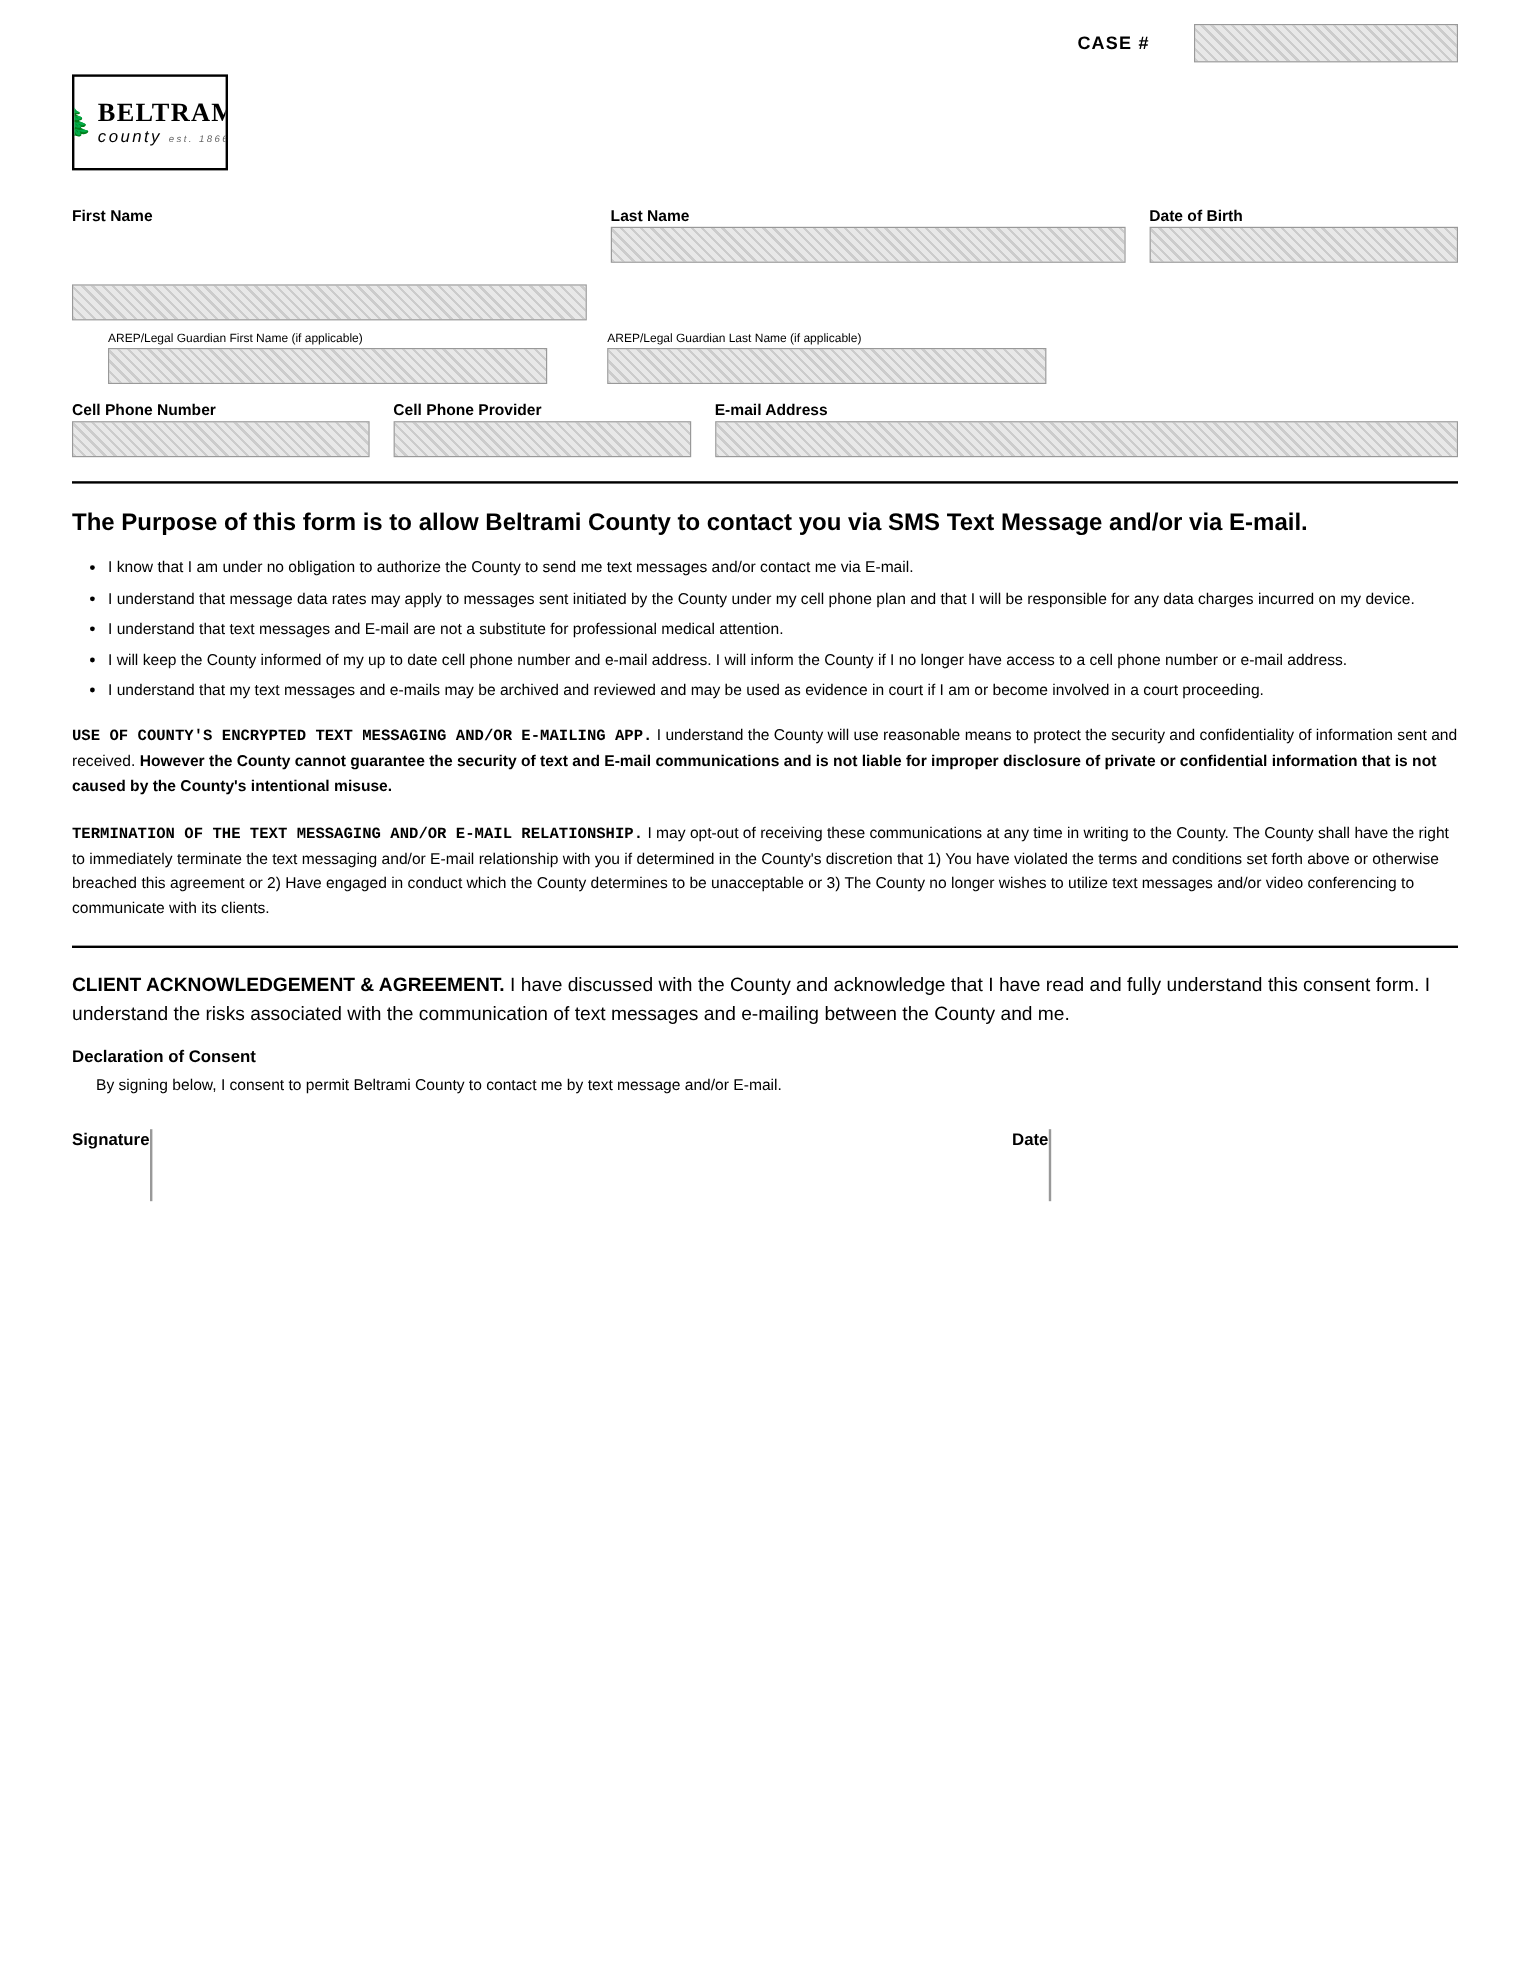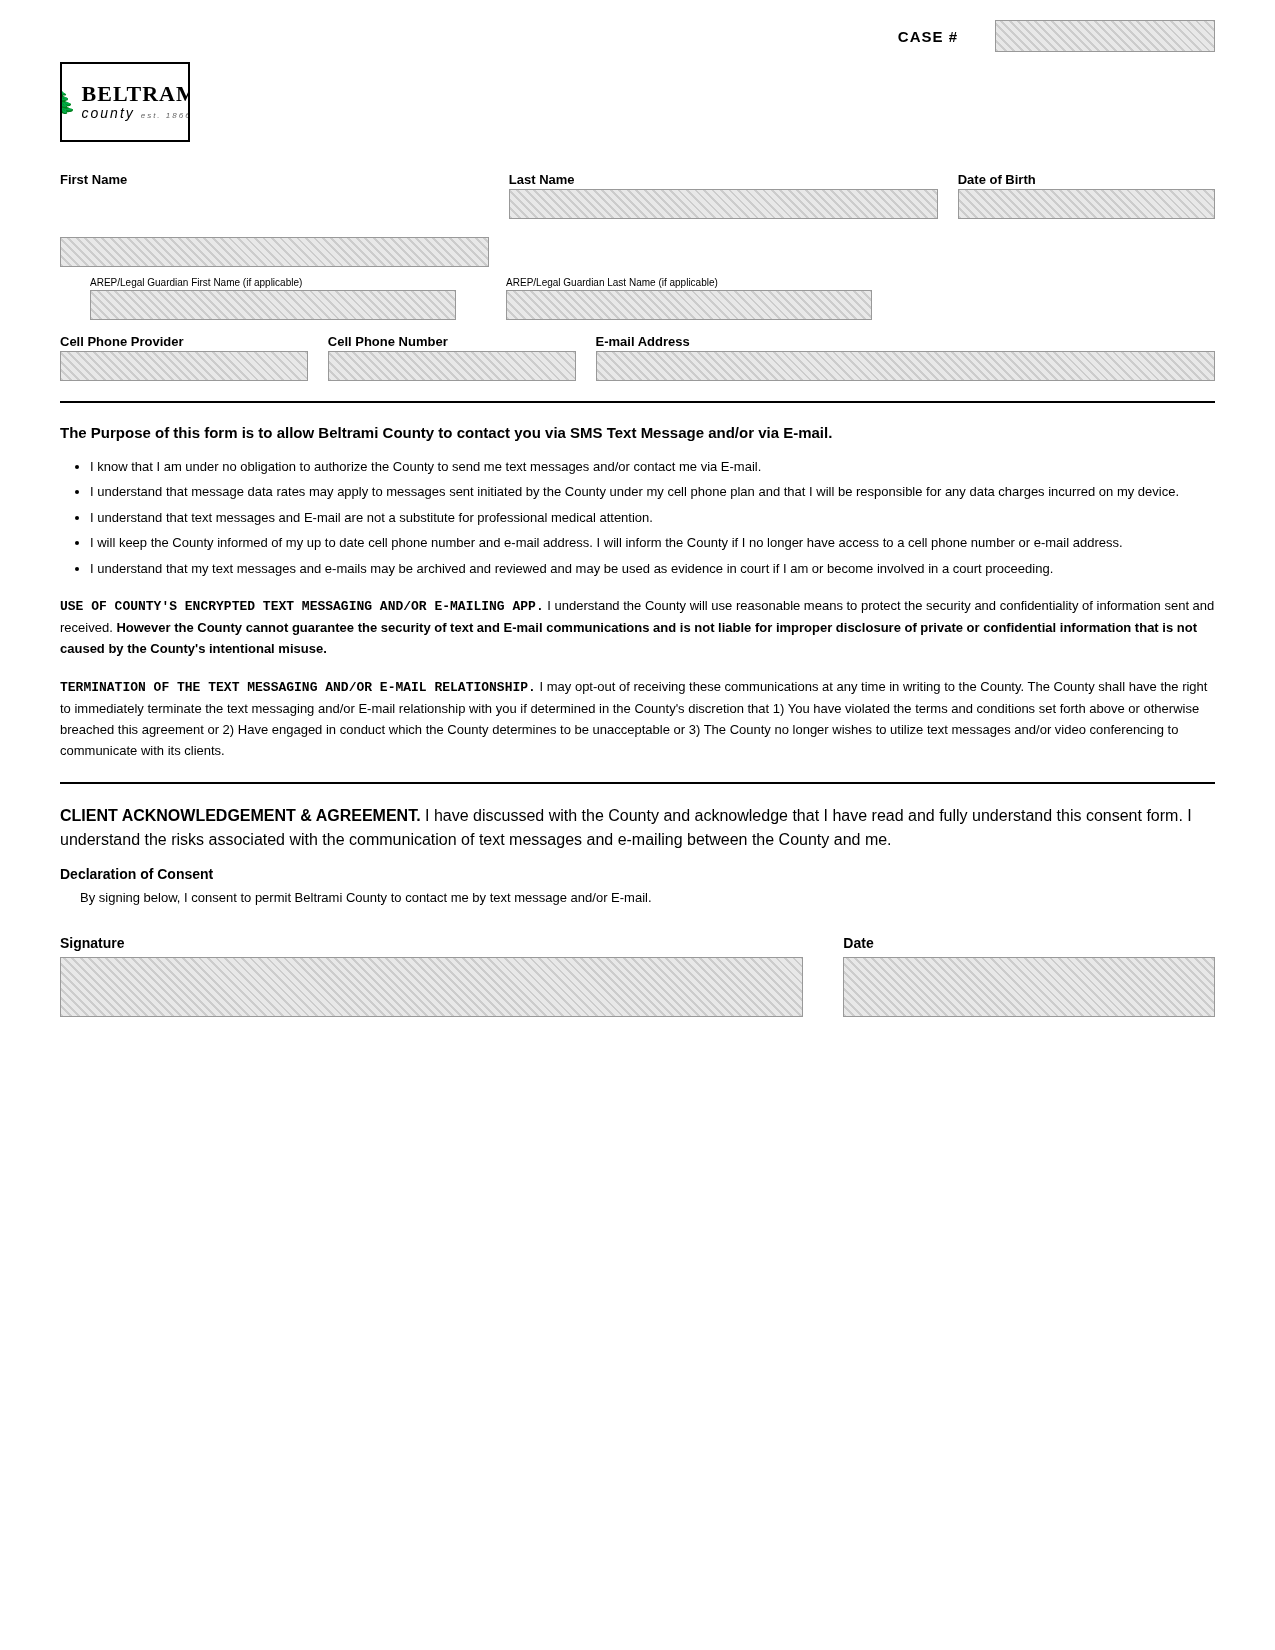--- a/index.html
+++ b/index.html
@@ -166,21 +166,21 @@
 
     
     .divider {
       border: none;
       border-top: 2px solid #000;
       margin: 20px 0;
     }
 
     
     .purpose-heading {
-      font-size: 15px;
+      font-size: 20px;
       font-weight: bold;
       margin-bottom: 14px;
       line-height: 1.3;
     }
 
     .bullet-list {
       list-style: disc;
       padding-left: 30px;
       margin-bottom: 18px;
     }
@@ -223,21 +223,21 @@
     }
 
     .signature-row {
       display: flex;
       gap: 40px;
       align-items: flex-start;
     }
 
     .sig-group {
       display: flex;
-      flex-direction: column;
+      flex-direction: row;
     }
 
     .sig-group.sig-large {
       flex: 2;
     }
     .sig-group.sig-small {
       flex: 1;
     }
 
     .sig-label {
@@ -310,25 +310,25 @@
       <div class="field-input"></div>
     </div>
     <div class="field-group" style="flex:0.8">
       <span class="field-sublabel">&nbsp;</span>
       <div style="height:30px;"></div>
     </div>
   </div>
 
   <div class="contact-row">
     <div class="field-group">
+      <span class="field-label">Cell Phone Number</span>
+      <div class="field-input"></div>
+    </div>
+    <div class="field-group">
       <span class="field-label">Cell Phone Provider</span>
-      <div class="field-input"></div>
-    </div>
-    <div class="field-group">
-      <span class="field-label">Cell Phone Number</span>
       <div class="field-input"></div>
     </div>
     <div class="field-group">
       <span class="field-label">E-mail Address</span>
       <div class="field-input"></div>
     </div>
   </div>
 
 </div>
 

